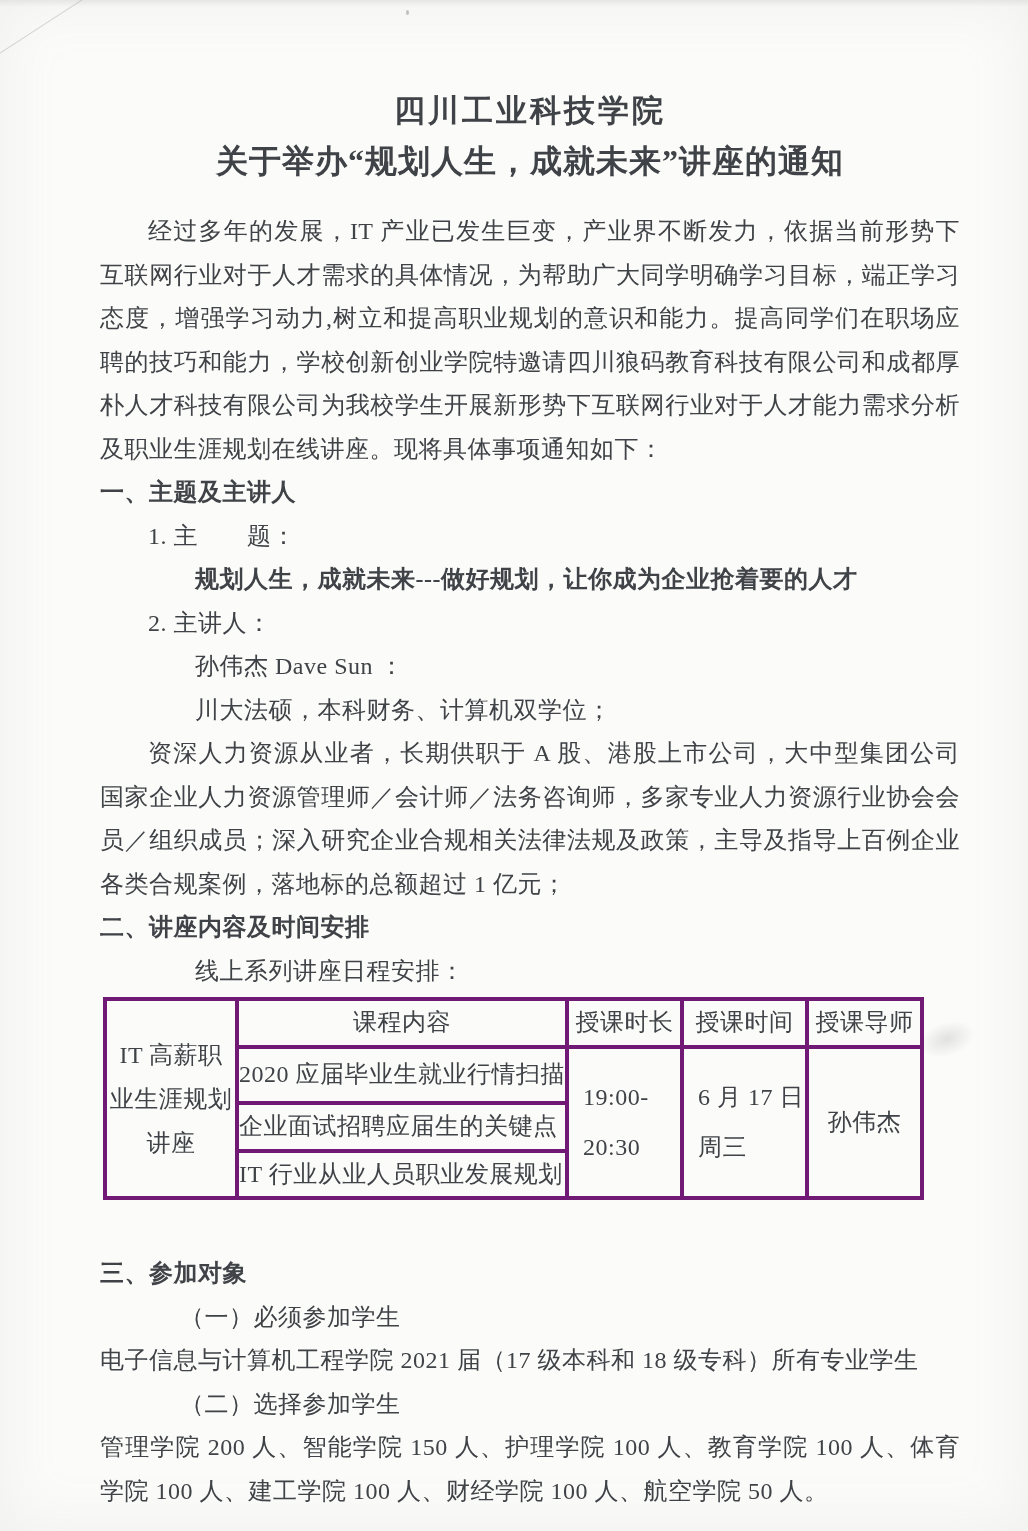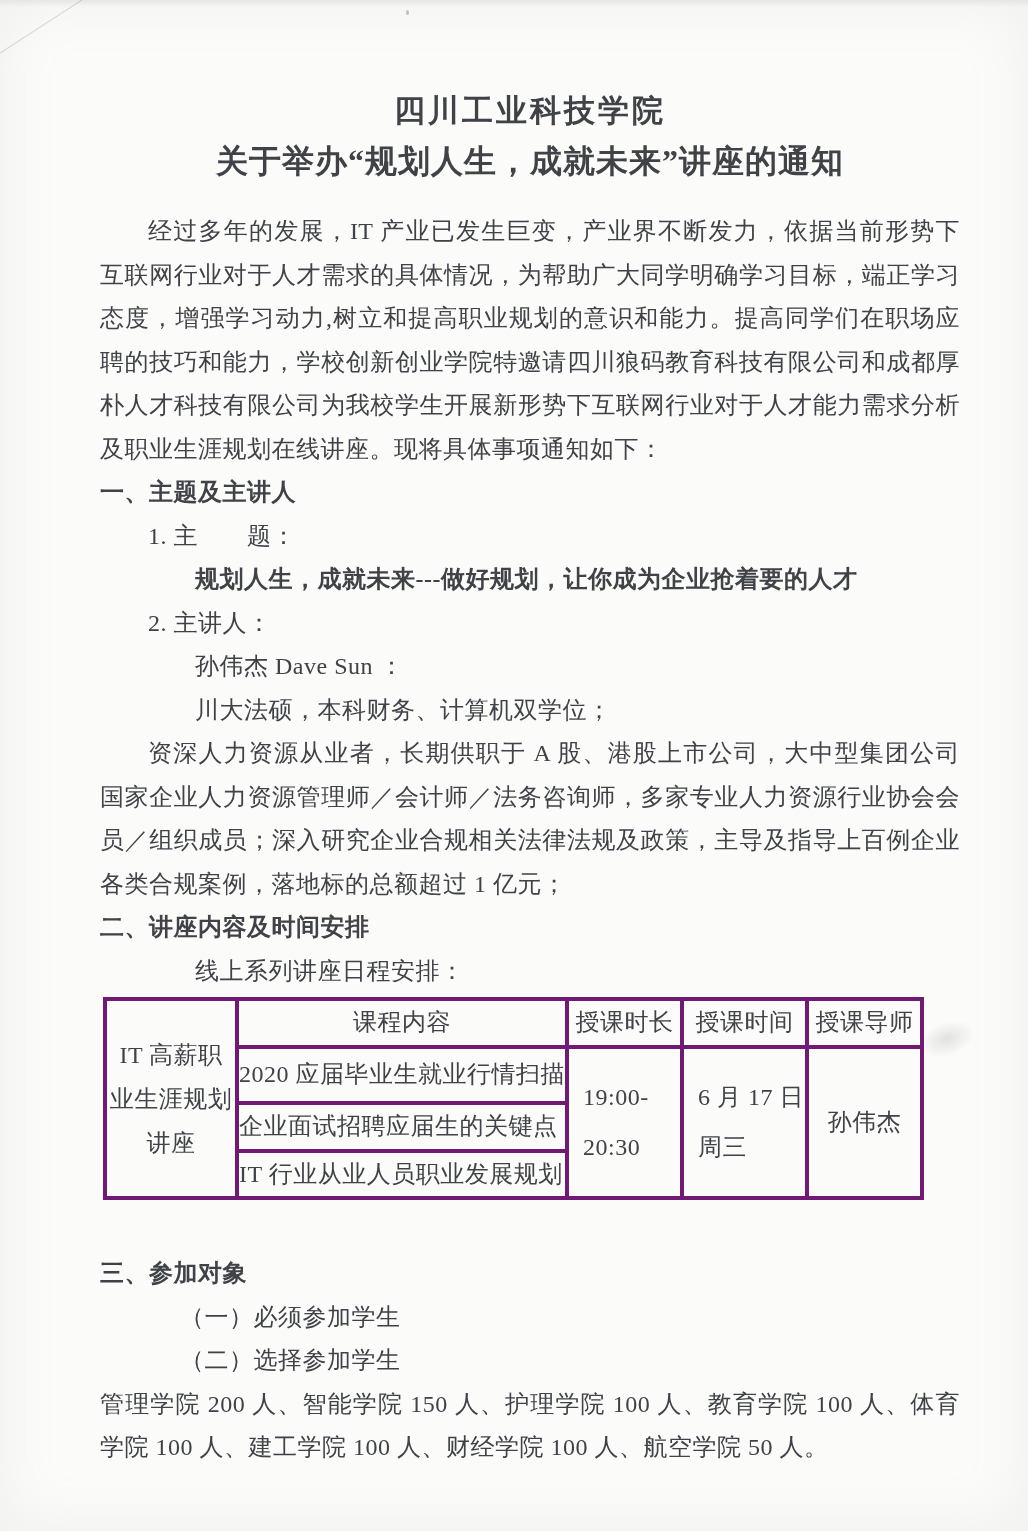--- a/index.html
+++ b/index.html
@@ -171,17 +171,18 @@
         <td class="cell-course">企业面试招聘应届生的关键点</td>
       </tr>
       <tr style="height:46px;margin-left:48px;">
         <td class="cell-course">IT 行业从业人员职业发展规划</td>
       </tr>
     </tbody>
       </table>
 
     <p class="heading sec3">三、参加对象</p>
     <p class="para noindent indent-3">（一）必须参加学生</p>
+    <p class="para noindent">电子信息与计算机工程学院 2021 届（17 级本科和 18 级专科）所有专业学生</p>
     <p class="para noindent indent-3">（二）选择参加学生</p>
     <p class="para noindent">管理学院 200 人、智能学院 150 人、护理学院 100 人、教育学院 100 人、体育学院 100 人、建工学院 100 人、财经学院 100 人、航空学院 50 人。</p>
 
   </div>
 </div>
 
 </body></html>

